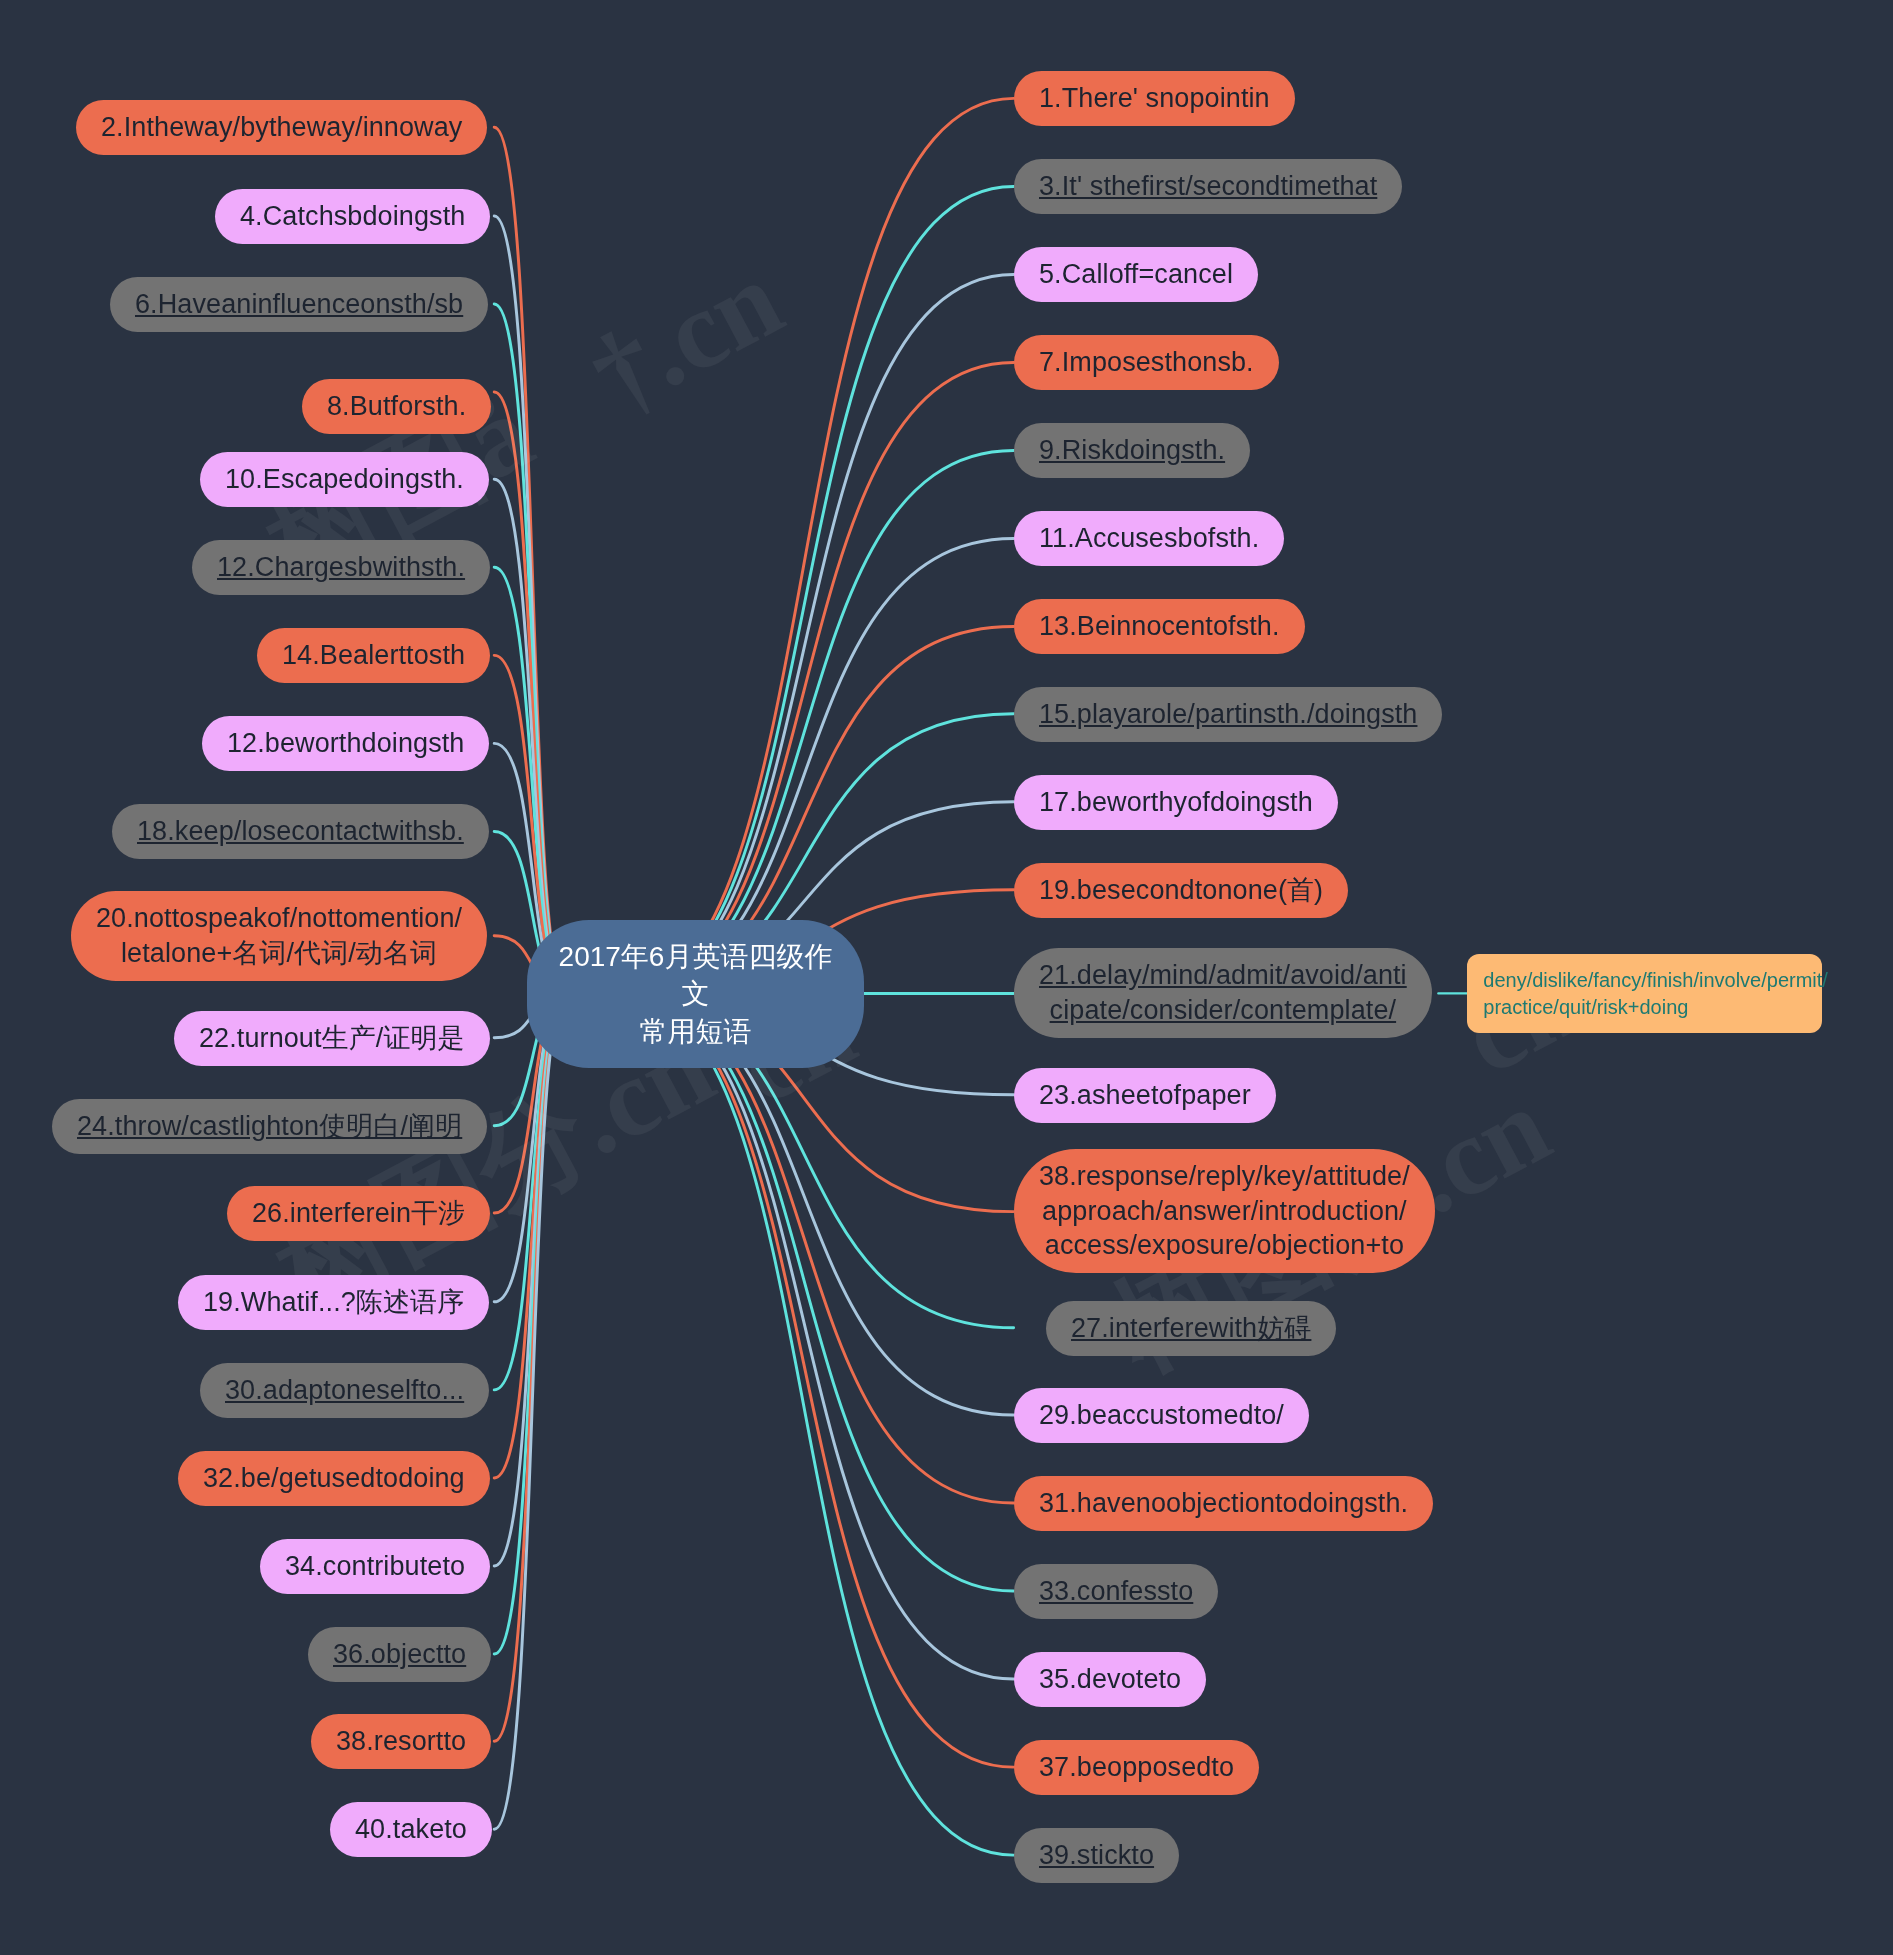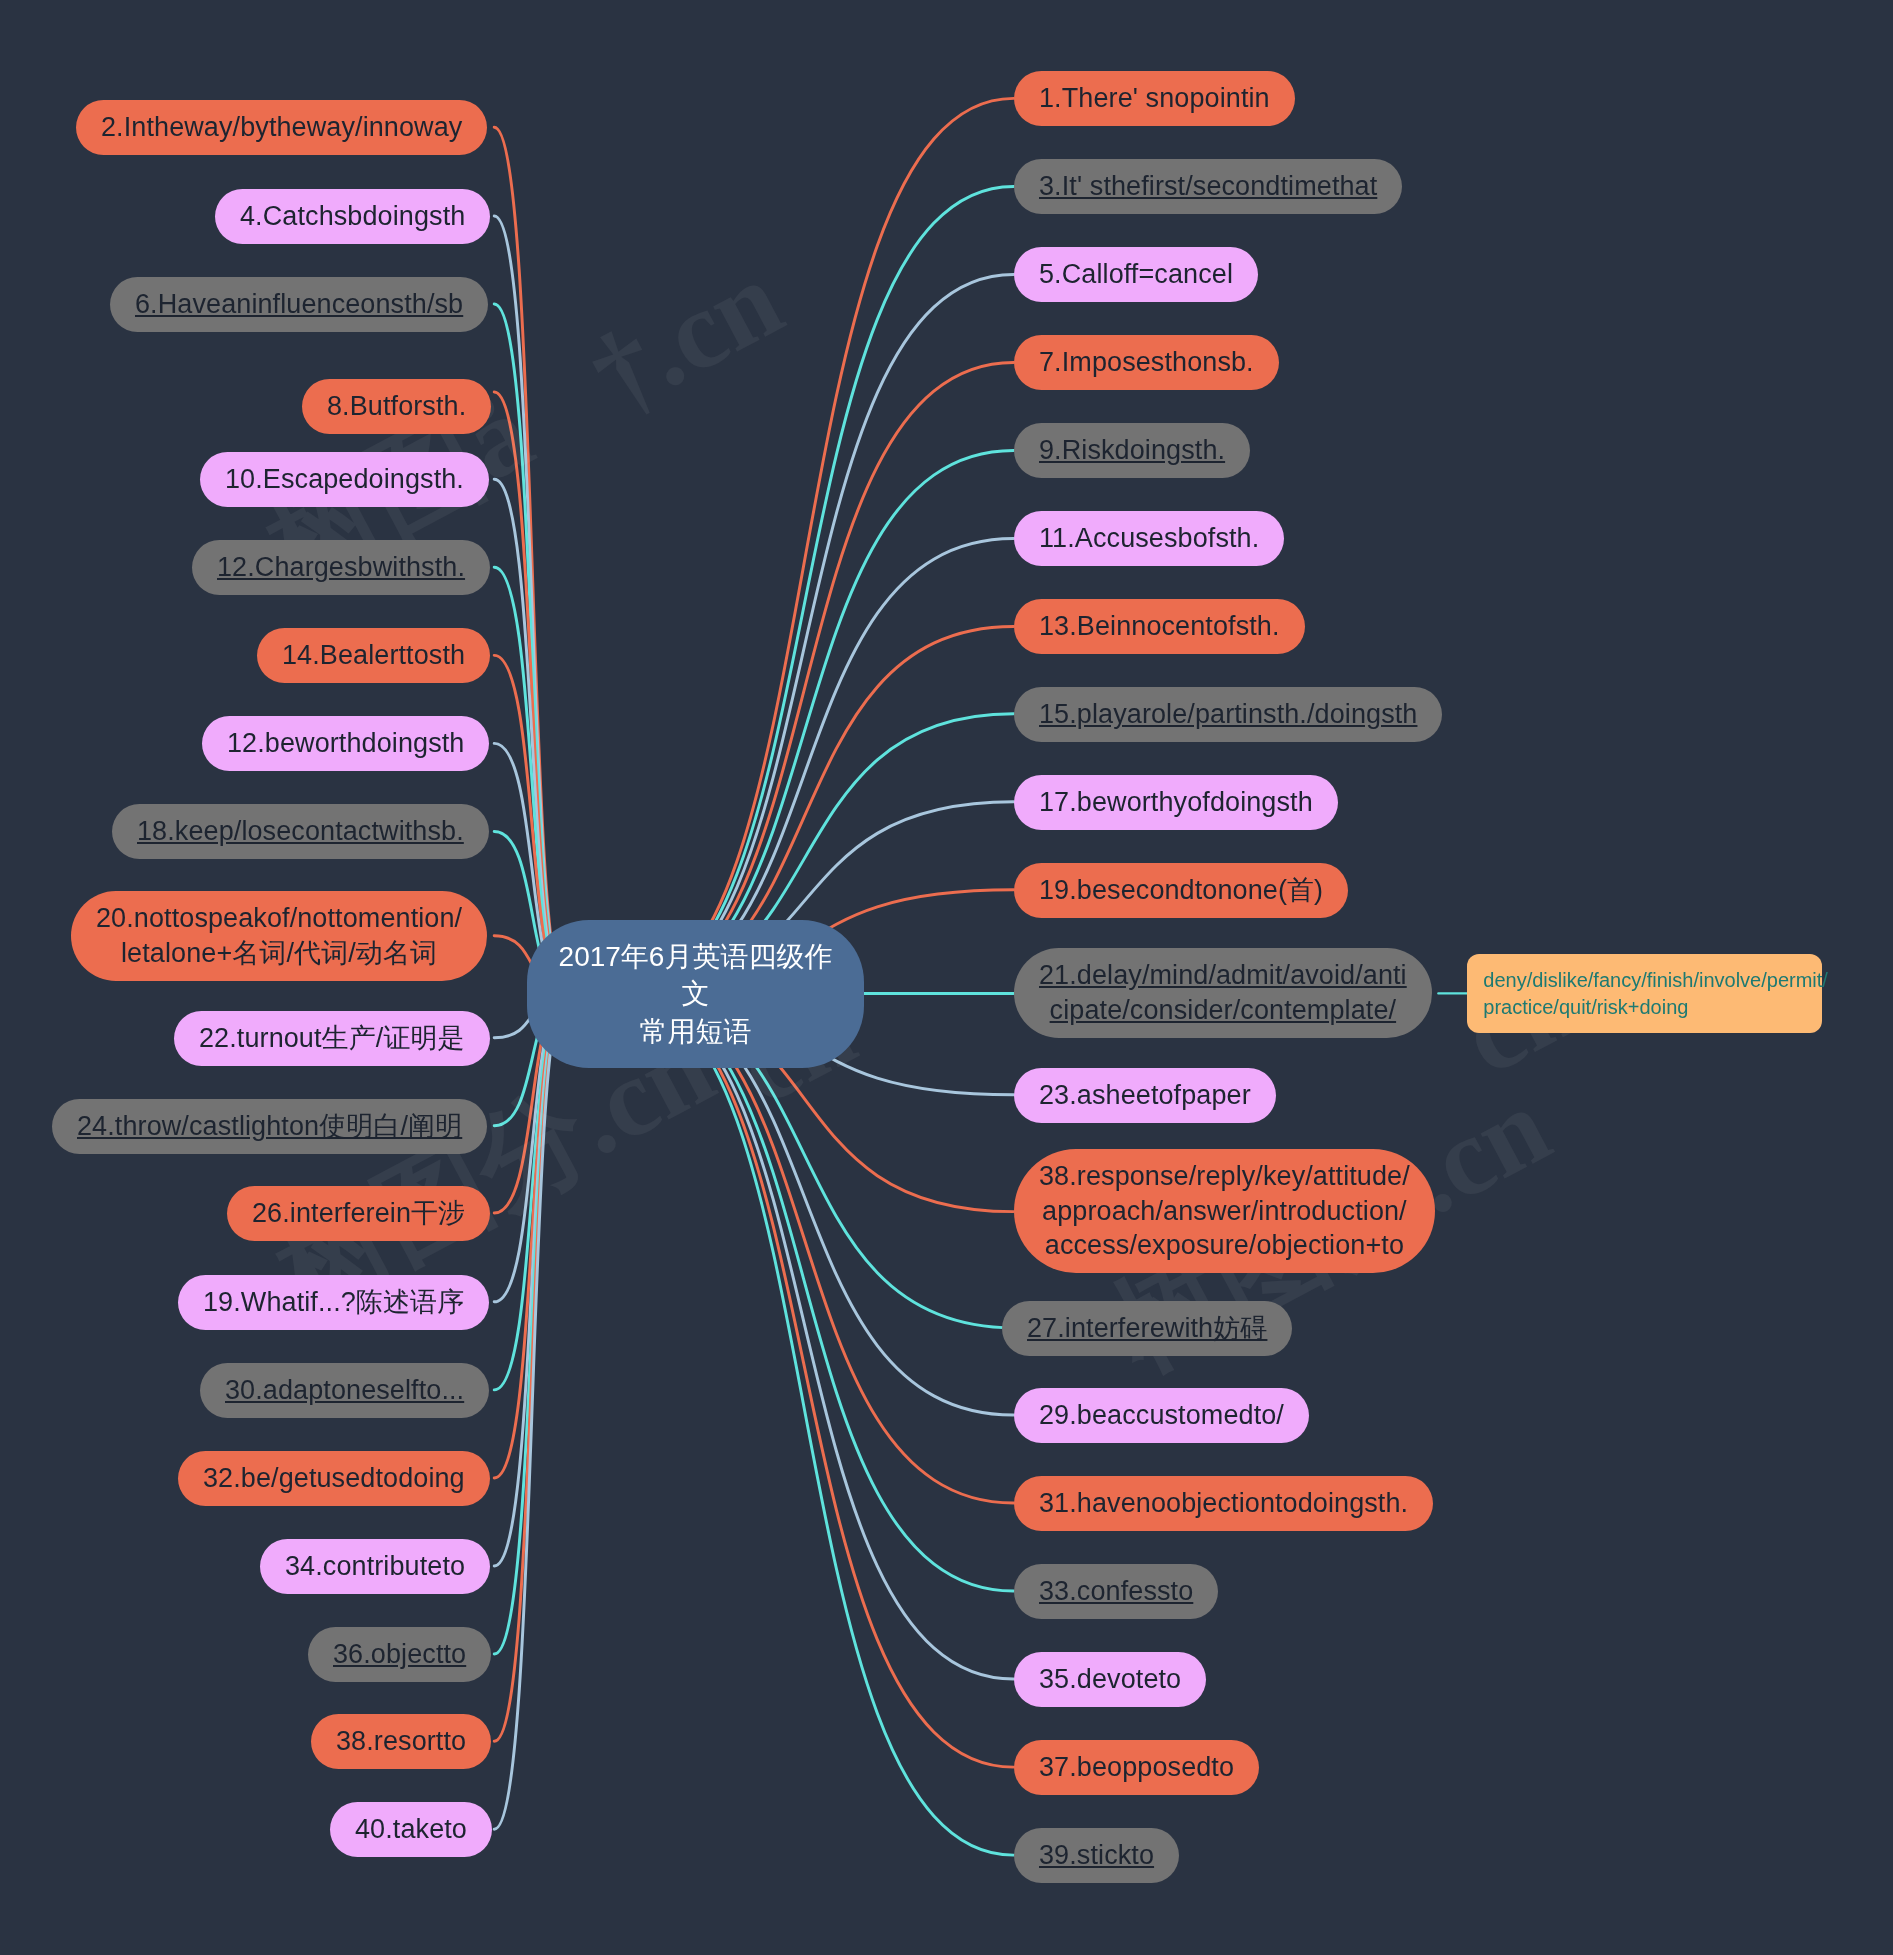--- a/index.html
+++ b/index.html
@@ -162,21 +162,21 @@
       <div class="node right c-orange" style="visibility: visible; top: 599px; left: 1014px;">13.Beinnocentofsth.</div>
       <div class="node right c-teal" style="visibility: visible; top: 687px; left: 1014px;">15.playarole/partinsth./doingsth</div>
       <div class="node right c-steel" style="visibility: visible; top: 775px; left: 1014px;">17.beworthyofdoingsth</div>
       <div class="node right c-orange" style="visibility: visible; top: 863px; left: 1014px;">19.besecondtonone(首)</div>
       <div class="node right c-teal" style="visibility: visible; top: 948px; left: 1014px;">21.delay/mind/admit/avoid/anti
 cipate/consider/contemplate/</div>
       <div class="node right c-steel" style="visibility: visible; top: 1068px; left: 1014px;">23.asheetofpaper</div>
       <div class="node right c-orange" style="visibility: visible; top: 1149px; left: 1014px;">38.response/reply/key/attitude/
 approach/answer/introduction/
 access/exposure/objection+to</div>
-      <div class="node right c-teal" style="visibility: visible; top: 1301px; left: 1002px;">27.interferewith妨碍</div>
+      <div class="node right c-teal" style="visibility: visible; top: 1301px; left: 1046px;">27.interferewith妨碍</div>
       <div class="node right c-steel" style="visibility: visible; top: 1388px; left: 1014px;">29.beaccustomedto/</div>
       <div class="node right c-orange" style="visibility: visible; top: 1476px; left: 1014px;">31.havenoobjectiontodoingsth.</div>
       <div class="node right c-teal" style="visibility: visible; top: 1564px; left: 1014px;">33.confessto</div>
       <div class="node right c-steel" style="visibility: visible; top: 1652px; left: 1014px;">35.devoteto</div>
       <div class="node right c-orange" style="visibility: visible; top: 1740px; left: 1014px;">37.beopposedto</div>
       <div class="node right c-teal" style="visibility: visible; top: 1828px; left: 1014px;">39.stickto</div>
       <div class="leaf-note" style="left: 1467px; width: 355px; top: 954px;">deny/dislike/fancy/finish/involve/permit/
 practice/quit/risk+doing</div>
     </div>
 

